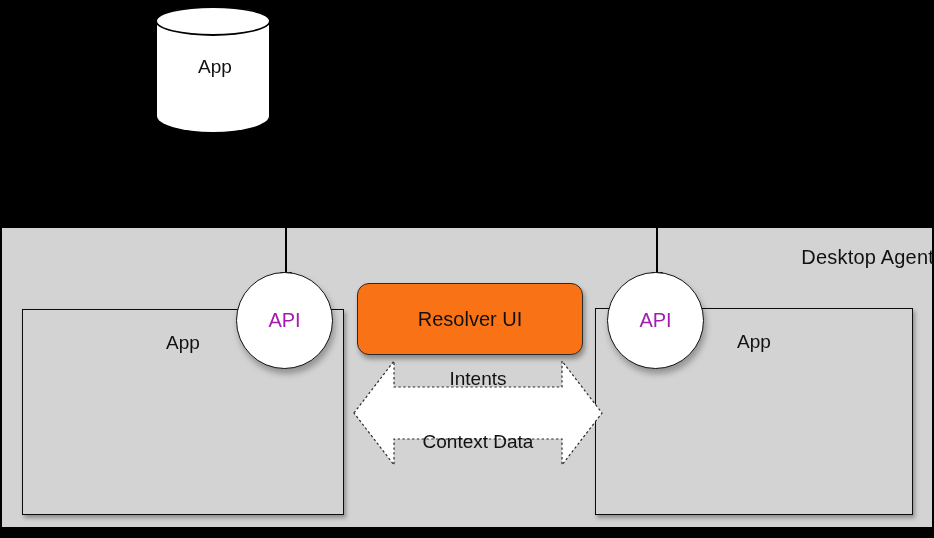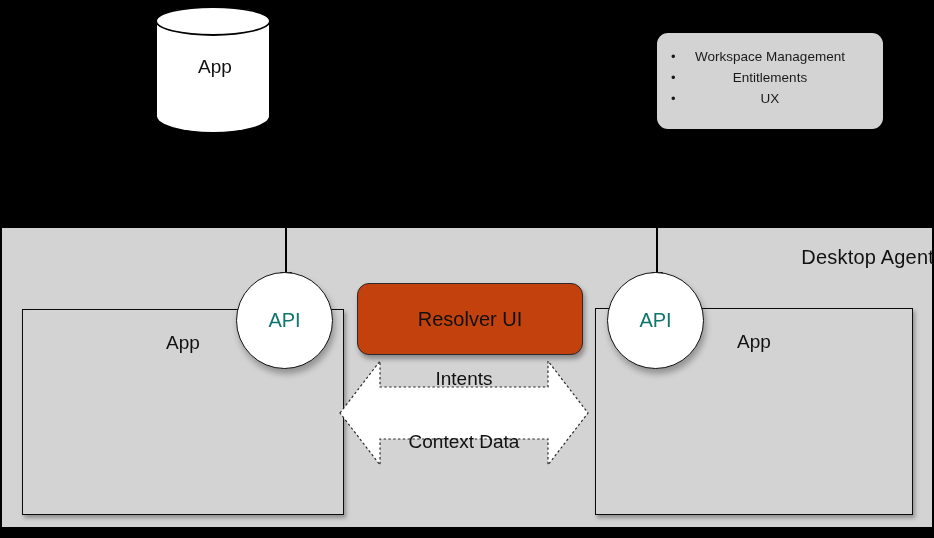--- a/index.html
+++ b/index.html
@@ -170,21 +170,21 @@
     padding-left: 141px;
   }
 
   
   #resolver-ui {
     position: absolute;
     left: 357px;
     top: 283px;
     width: 226px;
     height: 72px;
-    background: #c2410c;
+    background: #f97316;
     border: 1.6px solid #2a2a2a;
     border-radius: 12px;
     box-sizing: border-box;
     box-shadow: 2px 4px 5px rgba(0,0,0,0.35);
     display: flex;
     align-items: center;
     justify-content: center;
   }
   #resolver-ui .resolver-label {
     font-size: 20px;
@@ -200,29 +200,29 @@
     background: #ffffff;
     border: 1.6px solid #111111;
     box-sizing: border-box;
     display: flex;
     align-items: center;
     justify-content: center;
     box-shadow: 2px 5px 6px rgba(0,0,0,0.3);
   }
   .api-circle .api-label {
     font-size: 20px;
-    color: #0f766e;
+    color: #a21caf;
   }
   #api-left { left: 236px; top: 272px; }
   #api-right { left: 607px; top: 272px; }
 
   
   #double-arrow {
     position: absolute;
-    left: 338px;
+    left: 352px;
     top: 358px;
     width: 252px;
     height: 110px;
   }
   #double-arrow svg { display: block; }
   .arrow-text {
     position: absolute;
     width: 252px;
     text-align: center;
     font-size: 19px;
@@ -240,27 +240,20 @@
   <div id="agent-title">Desktop Agent</div>
 
   <div id="app-directory">
     <div class="cyl-body"></div>
     <div class="cyl-top"></div>
     <div class="cyl-label">
       <div>App</div>
     </div>
   </div>
 
-  <div id="bullet-box">
-    <ul>
-      <li>Workspace Management</li>
-      <li>Entitlements</li>
-      <li>UX</li>
-    </ul>
-  </div>
 
   <div class="down-arrow" style="left:285px; top:228px; width:2px; height:55px;">
     <div class="shaft" style="height:45px;"></div>
     <div class="head" style="top:44px;"></div>
   </div>
 
   <div class="down-arrow" style="left:656px; top:129px; width:2px; height:154px;">
     <div class="shaft" style="height:144px;"></div>
     <div class="head" style="top:143px;"></div>
   </div>

